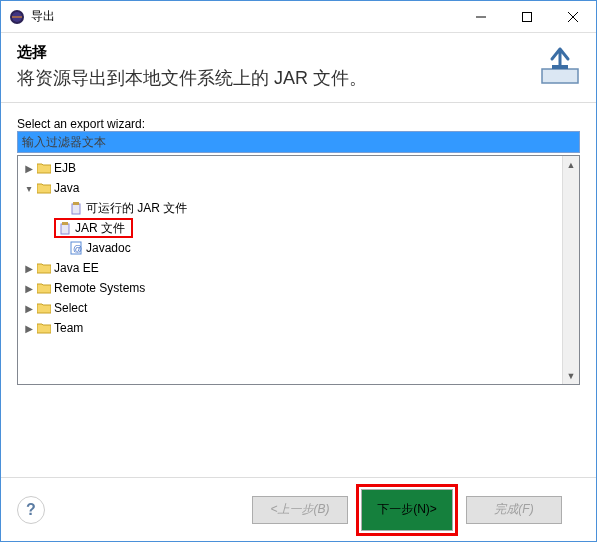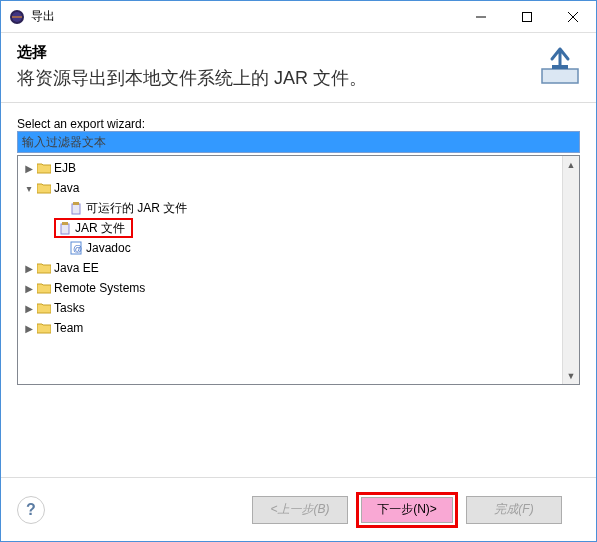--- a/index.html
+++ b/index.html
@@ -28,21 +28,21 @@
   .node-icon { width: 16px; height: 16px; margin-right: 2px; display: inline-flex; align-items: center; justify-content: center; }
   .folder-icon svg, .file-icon svg { display: block; }
   .tree-label { color: #000; }
   .highlighted{ border: 2px solid #e00; padding: 1px 6px 1px 1px; display: inline-flex; align-items: center; height: 20px; }
   .indent-2 { padding-left: 36px; }
   .footer { height: 64px; border-top: 1px solid #ddd; display: flex; align-items: center; padding: 0 16px; gap: 8px; }
   .help { width: 28px; height: 28px; border: 1px solid #ccc; border-radius: 50%; display: flex; align-items: center; justify-content: center; color: #5b7ca3; font-size: 16px; font-weight: bold; margin-right: auto; }
   .btn { height: 28px; min-width: 96px; border: 1px solid #adadad; background: #e1e1e1; font-size: 12px; display: flex; align-items: center; justify-content: center; color: #000; }
   .btn.disabled { color: #a0a0a0; font-style: italic; }
   .btn-highlight { border: 3px solid #e00; padding: 2px; }
-  .btn-highlight .btn { background: #f9a8d4; height: 26px; min-width: 92px; }
+  .btn-highlight .btn { background: #15803d; height: 42px; min-width: 92px; }
 </style>
 </head>
 <body>
 
 <div class="window">
 
   <div class="titlebar">
     <span class="app-icon">
       <svg width="16" height="16" viewBox="0 0 16 16">
           <circle cx="8" cy="8" r="7" fill="#2c2255"></circle>
@@ -163,21 +163,21 @@
           <span class="tree-label">Remote Systems</span>
         </div>
 
         <div class="tree-row">
           <span class="twisty">▶</span>
           <span class="node-icon folder-icon">
               <svg width="14" height="12">
                 <path d="M0 2h5l1 1h8v8H0z" fill="#f6d66a" stroke="#c9a227"></path>
               </svg>
             </span>
-          <span class="tree-label">Tasks</span>
+          <span class="tree-label">Select</span>
         </div>
 
         <div class="tree-row">
           <span class="twisty">▶</span>
           <span class="node-icon folder-icon">
               <svg width="14" height="12">
                 <path d="M0 2h5l1 1h8v8H0z" fill="#f6d66a" stroke="#c9a227"></path>
               </svg>
             </span>
           <span class="tree-label">Team</span>

